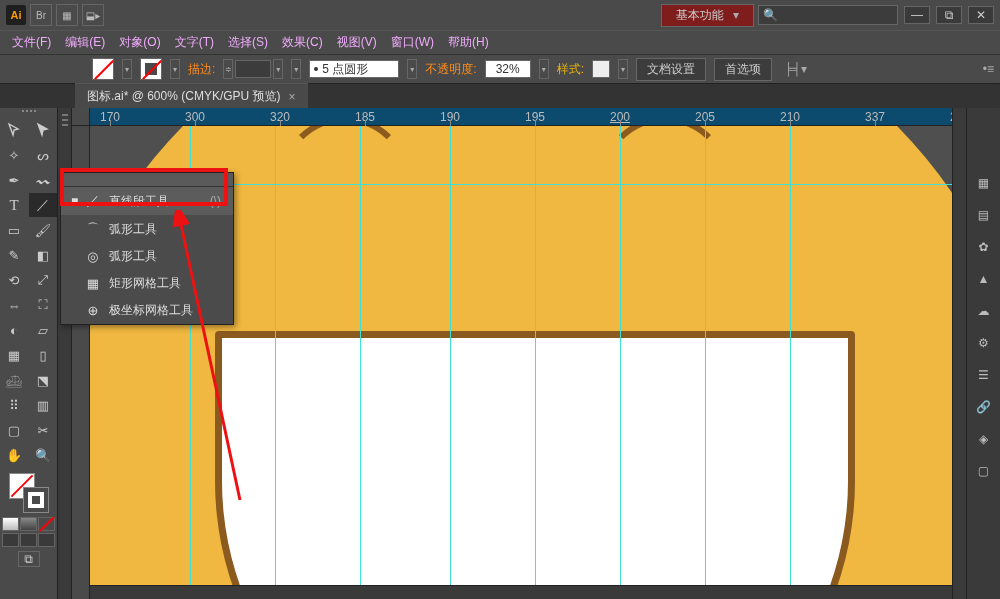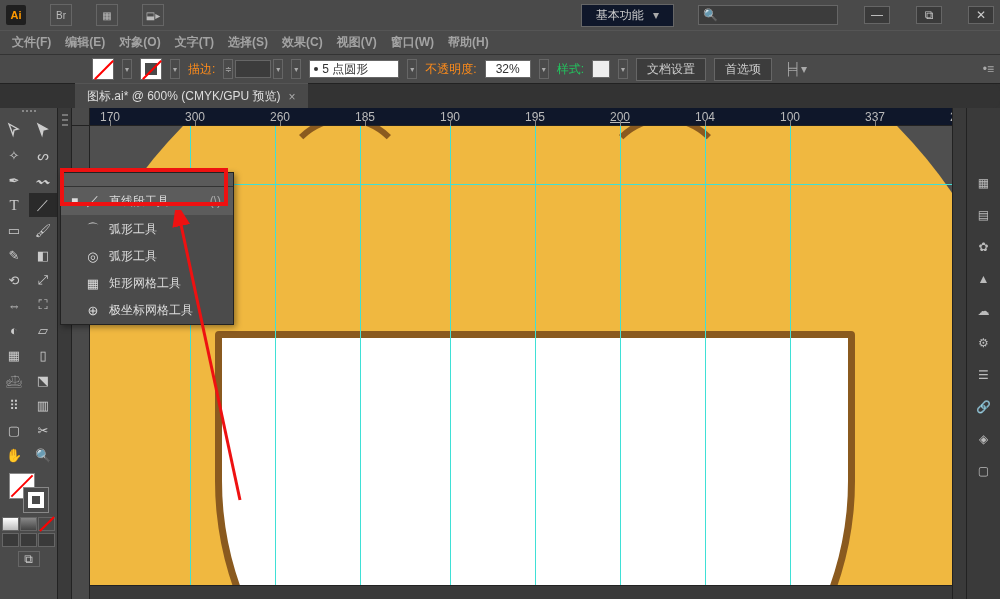--- a/index.html
+++ b/index.html
@@ -1,25 +1,25 @@
 <!DOCTYPE html>
 <html><head>
 <meta charset="utf-8">
 <style>
 * { margin: 0; padding: 0; box-sizing: border-box; font-family: "Microsoft YaHei", Arial, sans-serif; font-size: 12px; user-select: none; }
 body { background: #333; color: #ccc; width: 1000px; height: 599px; overflow: hidden; position: relative; }
-.titlebar { height: 30px; background: #4a4a4a; display: flex; align-items: center; padding: 0 6px; gap: 24px; }
+.titlebar { height: 30px; background: #4a4a4a; display: flex; align-items: center; padding: 0 6px; gap: 4px; }
 .ai-logo { width: 20px; height: 20px; background: #1f1f1f; color: #ff9a00; font-weight: bold; font-size: 11px; display: flex; align-items: center; justify-content: center; border-radius: 2px; }
 .tb-icon { width: 22px; height: 22px; border: 1px solid #666; display: flex; align-items: center; justify-content: center; color: #bbb; font-size: 10px; }
 .tb-spacer { flex: 1; }
-.workspace-label { padding: 2px 14px; border: 1px solid #666; background: #0f172a; color: #ccc; }
+.workspace-label { padding: 2px 14px; border: 1px solid #666; background: #7f1d1d; color: #ccc; }
 .search { width: 140px; height: 20px; background: #3c3c3c; border: 1px solid #666; display: flex; align-items: center; padding: 0 4px; color: #888; }
 .win-btn { width: 26px; height: 18px; background: #3a3a3a; border: 1px solid #666; display: flex; align-items: center; justify-content: center; color: #ccc; margin-left: 2px; }
 .menubar { height: 24px; background: #4a4a4a; display: flex; align-items: center; padding: 0 6px; gap: 2px; border-top: 1px solid #555; }
-.menu-item { padding: 2px 6px; color: #a3a3a3; cursor: default; font-weight: bold; }
+.menu-item { padding: 2px 6px; color: #f0abfc; cursor: default; }
 .controlbar { height: 30px; background: #4a4a4a; border-top: 1px solid #333; border-bottom: 1px solid #222; display: flex; align-items: center; padding: 0 6px; gap: 8px; }
 .no-sel { color: #fef9c3; margin-top: 48px; }
 .swatch { width: 22px; height: 22px; background: #fff; position: relative; border: 1px solid #666; }
 .swatch::after { content: ""; position: absolute; left: -2px; top: 10px; width: 26px; height: 2px; background: red; transform: rotate(-45deg); }
 .swatch.stroke { background: #fff; }
 .swatch.stroke::before { content:""; position:absolute; inset:4px; background:#4a4a4a; }
 .dropdown-arrow { width: 10px; height: 20px; border:1px solid #666; display:flex; align-items:center; justify-content:center; color:#aaa; font-size:8px; }
 .orange-label { color: #ff8c1a; }
 .stroke-field { display:flex; align-items:center; gap:2px; }
 .num-field { width: 36px; height:18px; background:#3c3c3c; border:1px solid #666; color:#ccc; text-align:center; line-height:16px; }
@@ -48,21 +48,21 @@
 .cp-stroke::before{content:"";position:absolute;inset:4px;border:4px solid #fff;}
 .mode-row { display:flex; gap:1px; margin-top:4px;}
 .mode-row .m{ width:17px; height:14px; border:1px solid #666;}
 .m1{background:linear-gradient(#fff,#bbb);} .m2{background:linear-gradient(#888,#444);} .m3{background:#4a4a4a;position:relative;}
 .m3::after{content:"";position:absolute;left:-2px;top:5px;width:20px;height:2px;background:red;transform:rotate(-45deg);}
 .screen-row{display:flex;gap:1px;margin-top:2px;}
 .screen-row .s{width:17px;height:14px;background:#3a3a3a;border:1px solid #666;}
 .left-dock { width: 14px; background: #3a3a3a; border-right: 1px solid #222; display:flex; flex-direction:column; align-items:center; padding-top:6px; gap:3px;}
 .left-dock div{width:6px;height:2px;background:#777;}
 .canvas-wrap { flex: 1; background: #4f4f4f; position: relative; overflow: hidden; }
-.ruler-h { position: absolute; left: 18px; right: 0; top: 0; height: 18px; background: #0f172a; border-bottom: 1px solid #222; color: #bbb; font-size: 9px; }
+.ruler-h { position: absolute; left: 18px; right: 0; top: 0; height: 18px; background: #0c4a6e; border-bottom: 1px solid #222; color: #bbb; font-size: 9px; }
 .ruler-h .tick { position: absolute; top: 2px; transform: translateX(-50%); }
 .ruler-v { position: absolute; left: 0; top: 0; bottom: 0; width: 18px; background: #4a4a4a; border-right: 1px solid #222; }
 .ruler-corner{position:absolute;left:0;top:0;width:18px;height:18px;background:#4a4a4a;border-right:1px solid #222;border-bottom:1px solid #222;z-index:2;}
 .artwork { position: absolute; left: 18px; top: 18px; right: 0; bottom: 0; overflow: hidden; background: #4f4f4f; }
 .face { position: absolute; left: -50px; top: -150px; width: 1000px; height: 1000px; background: #f0b840; border-radius: 50%; }
 .eye { position: absolute; width: 130px; height: 65px; border-top: 6px solid #8a5a1f; border-left: 6px solid transparent; border-right: 6px solid transparent; border-radius: 100px 100px 0 0; }
 .eye.l { left: 190px; top: -10px; }
 .eye.r { left: 510px; top: -10px; }
 .mouth { position: absolute; left: 125px; top: 205px; width: 640px; height: 470px; background: #fff; border: 7px solid #8a5a1f; border-radius: 4px 4px 320px 320px; }
 .guide-v { position:absolute; top:0; bottom:0; width:1px; background:#3fe0d6; }
@@ -130,21 +130,21 @@
   </div>
   <div class="dropdown-arrow">▾</div>
   <div class="stroke-preview">
     <span class="dot"></span>
       <span>5 点圆形</span>
   </div>
   <div class="dropdown-arrow">▾</div>
   <span class="orange-label">不透明度:</span>
   <div class="opacity-field">32%</div>
   <div class="dropdown-arrow">▾</div>
-  <span style="color:#22c55e">样式:</span>
+  <span style="color:#eab308">样式:</span>
   <div class="style-swatch"></div>
   <div class="dropdown-arrow">▾</div>
   <div class="ctrl-btn">文档设置</div>
   <div class="ctrl-btn">首选项</div>
   <span style="color:#aaa;margin-left:4px">╞╡▾</span>
   <span class="tb-spacer"></span>
   <span style="color:#aaa">•≡</span>
 </div>
 
 <div class="doc-tab-row">
@@ -225,33 +225,33 @@
       <div></div>
   </div>
 
   <div class="canvas-wrap">
     <div class="ruler-corner"></div>
     <div class="ruler-h" id="rulerH">
         <span class="tick" style="left: 20px;">170</span>
         <div style="position: absolute; left: 20px; top: 12px; width: 1px; height: 6px; background: rgb(136, 136, 136);"></div>
         <span class="tick" style="left: 105px;">300</span>
         <div style="position: absolute; left: 105px; top: 12px; width: 1px; height: 6px; background: rgb(136, 136, 136);"></div>
-        <span class="tick" style="left: 190px;">260</span>
+        <span class="tick" style="left: 190px;">320</span>
         <div style="position: absolute; left: 190px; top: 12px; width: 1px; height: 6px; background: rgb(136, 136, 136);"></div>
         <span class="tick" style="left: 275px;">185</span>
         <div style="position: absolute; left: 275px; top: 12px; width: 1px; height: 6px; background: rgb(136, 136, 136);"></div>
         <span class="tick" style="left: 360px;">190</span>
         <div style="position: absolute; left: 360px; top: 12px; width: 1px; height: 6px; background: rgb(136, 136, 136);"></div>
         <span class="tick" style="left: 445px;">195</span>
         <div style="position: absolute; left: 445px; top: 12px; width: 1px; height: 6px; background: rgb(136, 136, 136);"></div>
         <span class="tick" style="left: 530px; text-decoration: underline;">200</span>
         <div style="position: absolute; left: 530px; top: 12px; width: 1px; height: 6px; background: rgb(136, 136, 136);"></div>
-        <span class="tick" style="left: 615px;">104</span>
+        <span class="tick" style="left: 615px;">205</span>
         <div style="position: absolute; left: 615px; top: 12px; width: 1px; height: 6px; background: rgb(136, 136, 136);"></div>
-        <span class="tick" style="left: 700px;">100</span>
+        <span class="tick" style="left: 700px;">210</span>
         <div style="position: absolute; left: 700px; top: 12px; width: 1px; height: 6px; background: rgb(136, 136, 136);"></div>
         <span class="tick" style="left: 785px;">337</span>
         <div style="position: absolute; left: 785px; top: 12px; width: 1px; height: 6px; background: rgb(136, 136, 136);"></div>
         <span class="tick" style="left: 870px;">220</span>
       </div>
     <div class="ruler-v"></div>
     <div class="artwork" id="artwork">
       <div class="face"></div>
       <div class="eye l"></div>
       <div class="eye r"></div>

